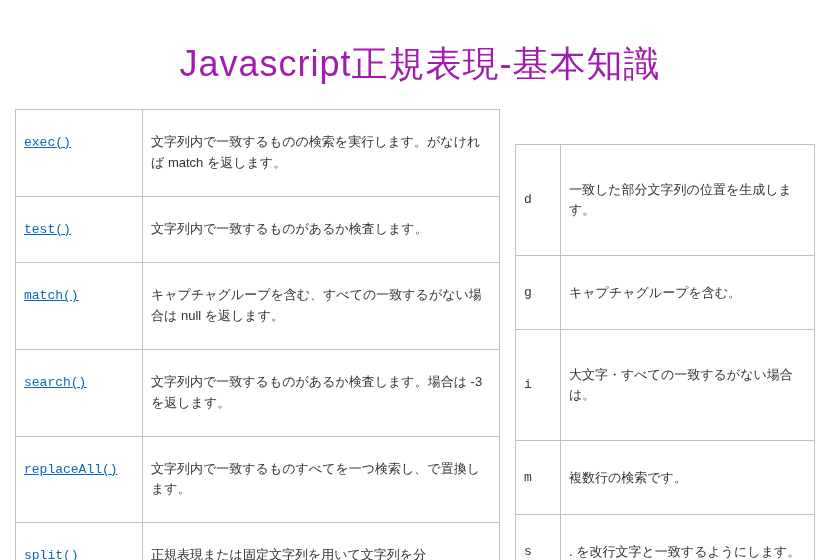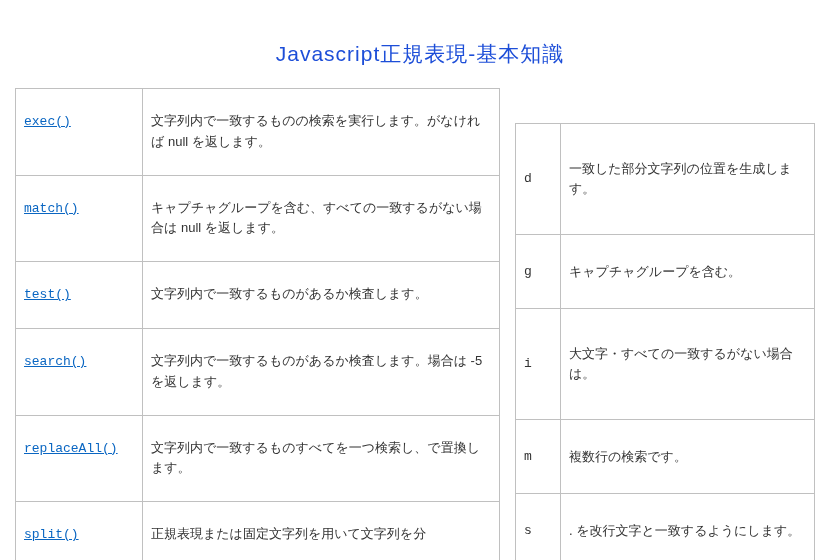--- a/index.html
+++ b/index.html
@@ -7,22 +7,22 @@
     width: 840px;
     height: 560px;
     background: #fff;
     font-family: "Hiragino Kaku Gothic Pro", "Yu Gothic", Meiryo, sans-serif;
     color: #333;
     overflow: hidden;
     position: relative;
   }
   .title {
     text-align: center;
-    color: #1d4ed8;
-    font-size: 21px;
+    color: #a21caf;
+    font-size: 36px;
     font-weight: 400;
     margin: 40px 0 20px 0;
     letter-spacing: 1px;
   }
   .content {
     display: flex;
     margin-left: 15px;
   }
   .left-table {
     border-collapse: collapse;
@@ -80,33 +80,33 @@
 <body>
 
 <h1 class="title">Javascript正規表現-基本知識</h1>
 
 <div class="content">
 
   <table class="left-table">
     <tbody>
       <tr>
         <td><a href="#">exec()</a></td>
-        <td>文字列内で一致するものの検索を実行します。がなければ null を返します。</td>
+        <td>文字列内で一致するものの検索を実行します。がなければ match を返します。</td>
+      </tr>
+      <tr>
+        <td><a href="#">test()</a></td>
+        <td>文字列内で一致するものがあるか検査します。</td>
       </tr>
       <tr>
         <td><a href="#">match()</a></td>
         <td>キャプチャグループを含む、すべての一致するがない場合は null を返します。</td>
       </tr>
       <tr>
-        <td><a href="#">test()</a></td>
-        <td>文字列内で一致するものがあるか検査します。</td>
-      </tr>
-      <tr>
         <td><a href="#">search()</a></td>
-        <td>文字列内で一致するものがあるか検査します。場合は -5 を返します。</td>
+        <td>文字列内で一致するものがあるか検査します。場合は -3 を返します。</td>
       </tr>
       <tr>
         <td><a href="#">replaceAll()</a></td>
         <td>文字列内で一致するものすべてを一つ検索し、で置換します。</td>
       </tr>
       <tr>
         <td style="border-top-style:none"><a href="#">split()</a></td>
         <td style="border-top-style:none">正規表現または固定文字列を用いて文字列を分</td>
       </tr>
     </tbody>

